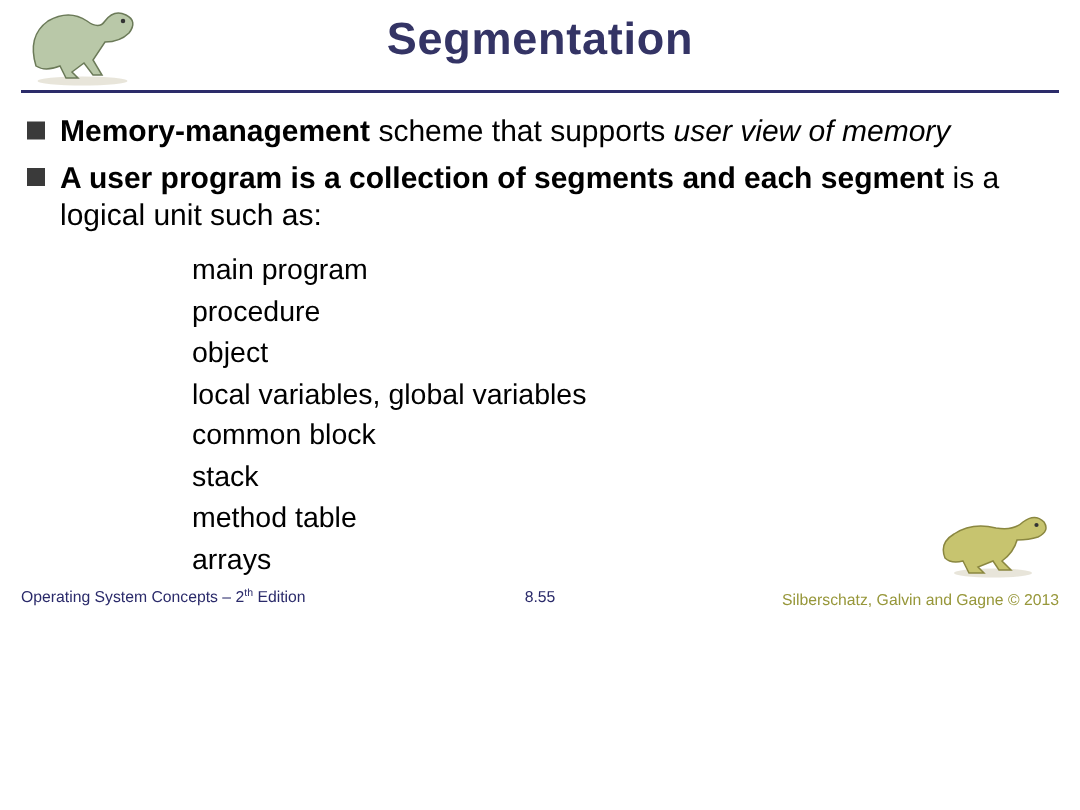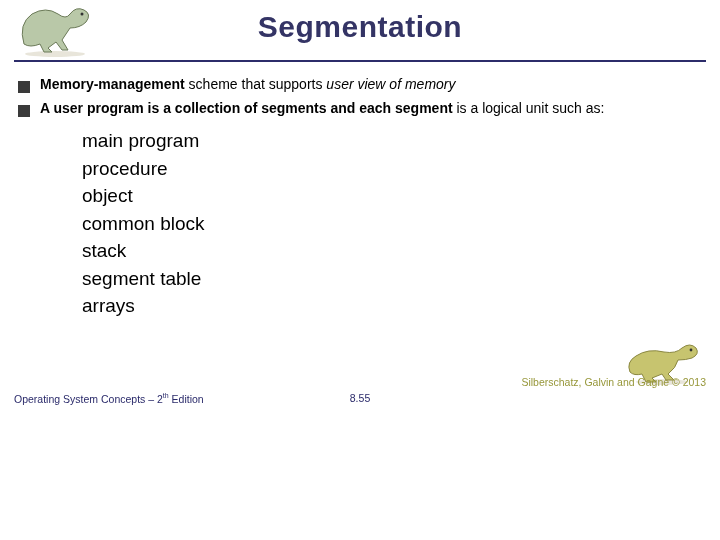--- a/index.html
+++ b/index.html
@@ -56,27 +56,27 @@
   .sq {
     width: 12px;
     height: 12px;
     background: #3a3a3a;
     flex: 0 0 12px;
     margin-top: 5px;
     margin-right: 10px;
     margin-left: 10px;
   }
   .bt {
-    font-size: 14px;
+    font-size: 20px;
     color: #000;
   }
   .bt .bold { font-weight: bold; }
   .bt .ital { font-style: italic; }
   .sublist {
-    margin-left: 74px;
+    margin-left: 120px;
     margin-top: 10px;
   }
   .sub-item {
     font-size: 19px;
     color: #000;
     line-height: 1.45;
   }
   .footer {
     position: absolute;
     left: 0;
@@ -95,21 +95,21 @@
   .foot-center {
     position: absolute;
     left: 50%;
     bottom: 2px;
     transform: translateX(-50%);
     color: #2a2a6a;
   }
   .foot-right {
     position: absolute;
     right: 14px;
-    bottom: 18px;
+    bottom: 0;
     color: #97973a;
   }
   .logo-br {
     position: absolute;
     right: 18px;
     bottom: 26px;
     width: 78px;
     height: 48px;
   }
 </style>
@@ -143,23 +143,24 @@
       <div class="sq"></div>
       <div class="bt">
         <span class="bold">A user program is a collection of segments and each segment</span><span> is a logical unit such as:</span>
       </div>
     </div>
 
     <div class="sublist">
       <div class="sub-item">main program</div>
       <div class="sub-item">procedure</div>
       <div class="sub-item">object</div>
+      <div class="sub-item">local variables, global variables</div>
       <div class="sub-item">common block</div>
       <div class="sub-item">stack</div>
-      <div class="sub-item">segment table</div>
+      <div class="sub-item">method table</div>
       <div class="sub-item">arrays</div>
     </div>
 
   </div>
 
   <div class="logo-br">
     <svg viewBox="0 0 78 48" width="78" height="48">
       <ellipse cx="38" cy="44" rx="26" ry="3" fill="#d9d4c2" opacity="0.6"></ellipse>
       <path d="M6 34 Q2 24 12 18 Q24 10 40 14 Q52 16 58 10 Q66 4 72 10 Q76 16 68 20 Q62 22 54 22 Q52 30 44 36 L50 42 L42 42 L38 36 L28 40 L32 44 L22 44 L18 36 Q10 38 6 34 Z" fill="#c7c46f" stroke="#8a8740" stroke-width="1"></path>
       <circle cx="67" cy="12" r="1.4" fill="#333"></circle>

